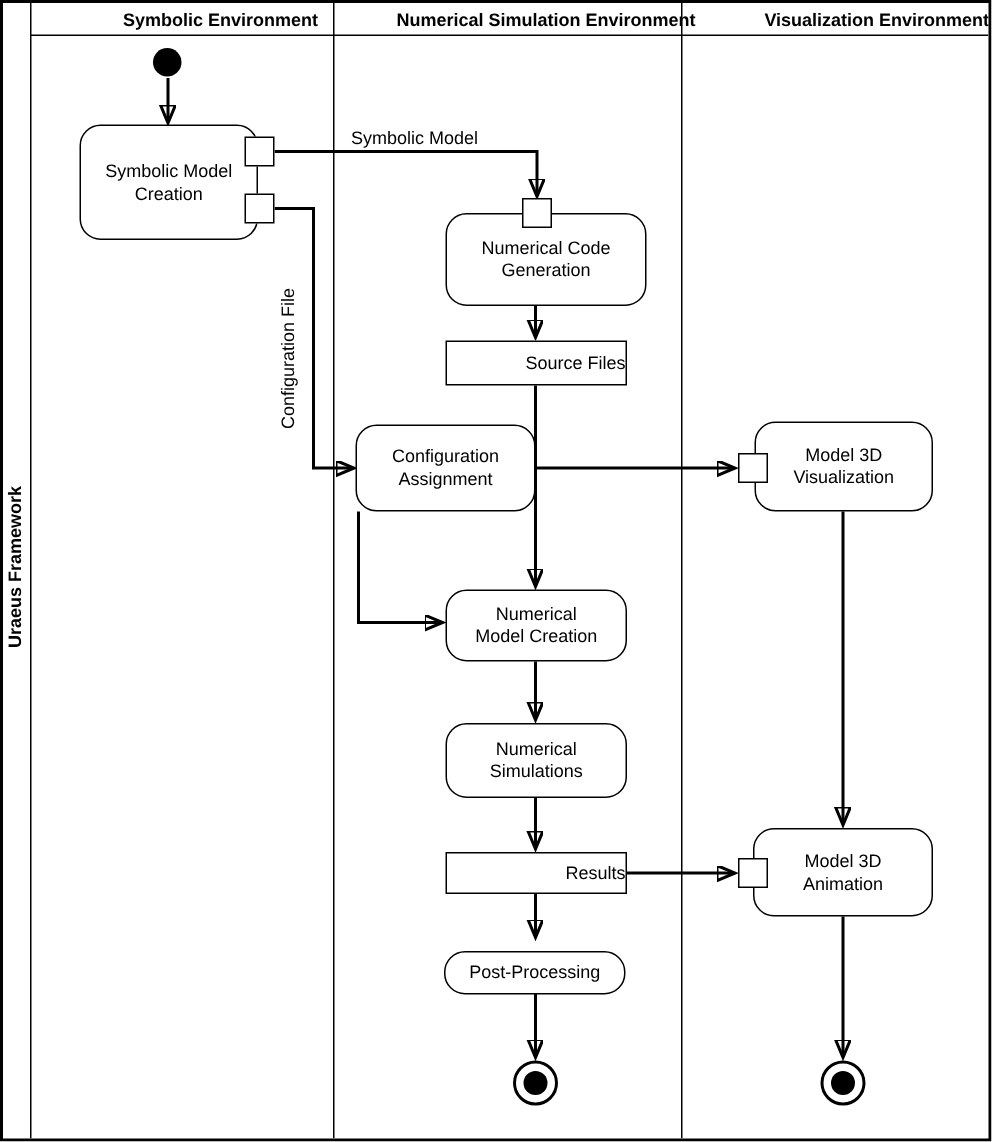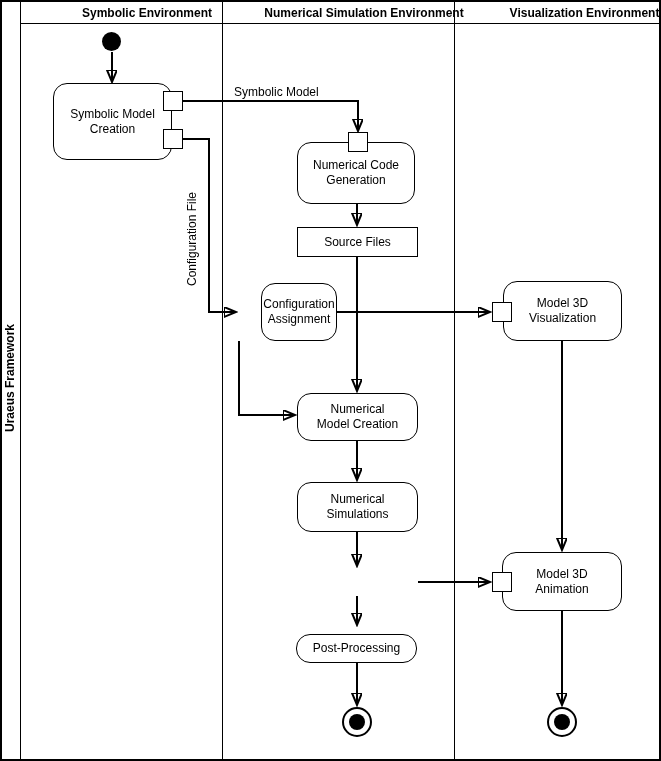--- a/index.html
+++ b/index.html
@@ -35,21 +35,21 @@
   svg.edges path { fill: none; stroke: #000; stroke-width: 2; }
   
   .node {
     position: absolute; z-index: 2; box-sizing: border-box;
     background: #fff; border: 1.5px solid #000;
     display: flex; align-items: center; justify-content: center;
     text-align: center; font-size: 12px; line-height: 15px;
     white-space: pre-line;
   }
   .node.action { border-radius: 14px; }
-  .node.object { border-radius: 0; }
+  .node.object { border-radius: 0; justify-content: flex-end; }
   
   .pin {
     position: absolute; z-index: 3; box-sizing: border-box;
     width: 20px; height: 20px; background: #fff; border: 1.5px solid #000;
   }
   
   .initial-node {
     position: absolute; z-index: 2;
     width: 19px; height: 19px; border-radius: 50%; background: #000;
   }
@@ -108,42 +108,45 @@
     <div class="dot"></div>
   </div>
   <div class="final-node" style="left:545px; top:705px;">
     <div class="dot"></div>
   </div>
 
   <div class="node action" style="left:51px; top:81px; width:119px; height:77px;">
     <span>Symbolic Model
 Creation</span>
   </div>
-  <div class="node action" style="left:295px; top:140px; width:118px; height:62px;align-items:center;">
+  <div class="node action" style="left:295px; top:140px; width:134px; height:62px;align-items:center;">
     <span>Numerical Code
 Generation</span>
   </div>
   <div class="node object" style="left:295px; top:225px; width:121px; height:30px;">
     <span>Source Files</span>
   </div>
-  <div class="node action" style="left:235px; top:281px; width:76px; height:58px;margin-left:24px;">
+  <div class="node action" style="left:235px; top:281px; width:120px; height:58px;">
     <span>Configuration
 Assignment</span>
   </div>
   <div class="node action" style="left:501px; top:279px; width:119px; height:60px;">
     <span>Model 3D
 Visualization</span>
   </div>
   <div class="node action" style="left:295px; top:391px; width:121px; height:48px;">
     <span>Numerical
 Model Creation</span>
   </div>
   <div class="node action" style="left:295px; top:480px; width:121px; height:50px;">
     <span>Numerical
 Simulations</span>
+  </div>
+  <div class="node object" style="left:295px; top:566px; width:121px; height:28px;">
+    <span>Results</span>
   </div>
   <div class="node action" style="left:294px; top:632px; width:121px; height:29px;">
     <span>Post-Processing</span>
   </div>
   <div class="node action" style="left:500px; top:550px; width:120px; height:59px;">
     <span>Model 3D
 Animation</span>
   </div>
 
   <div class="pin" style="left:161px; top:89px;"></div>

